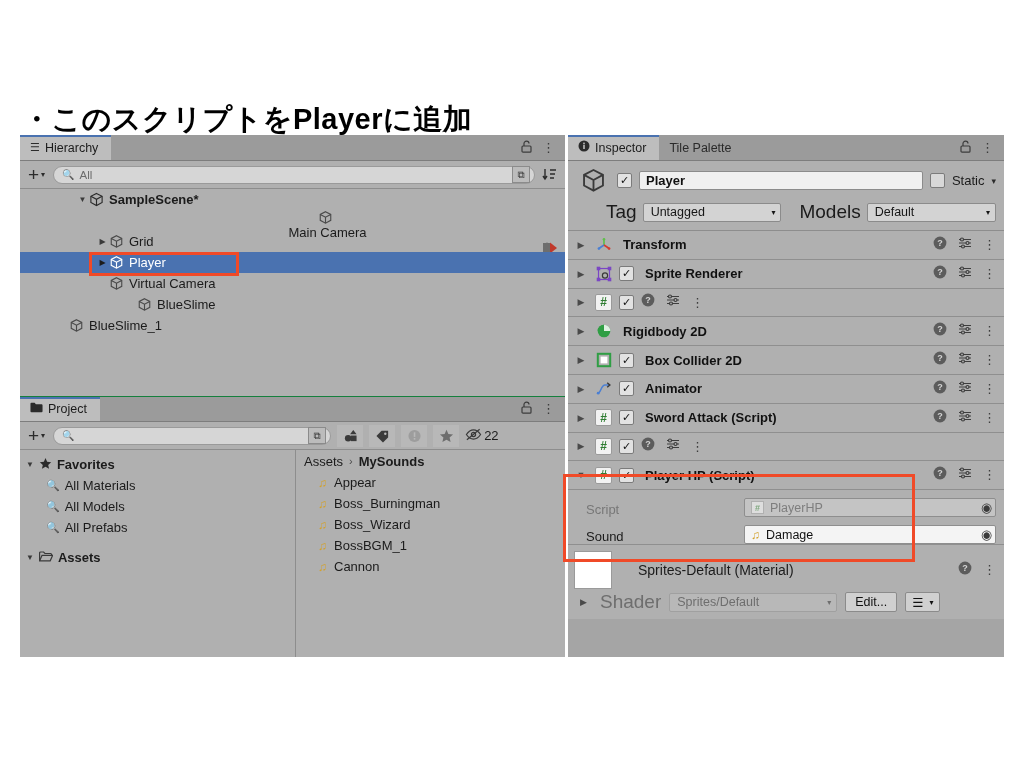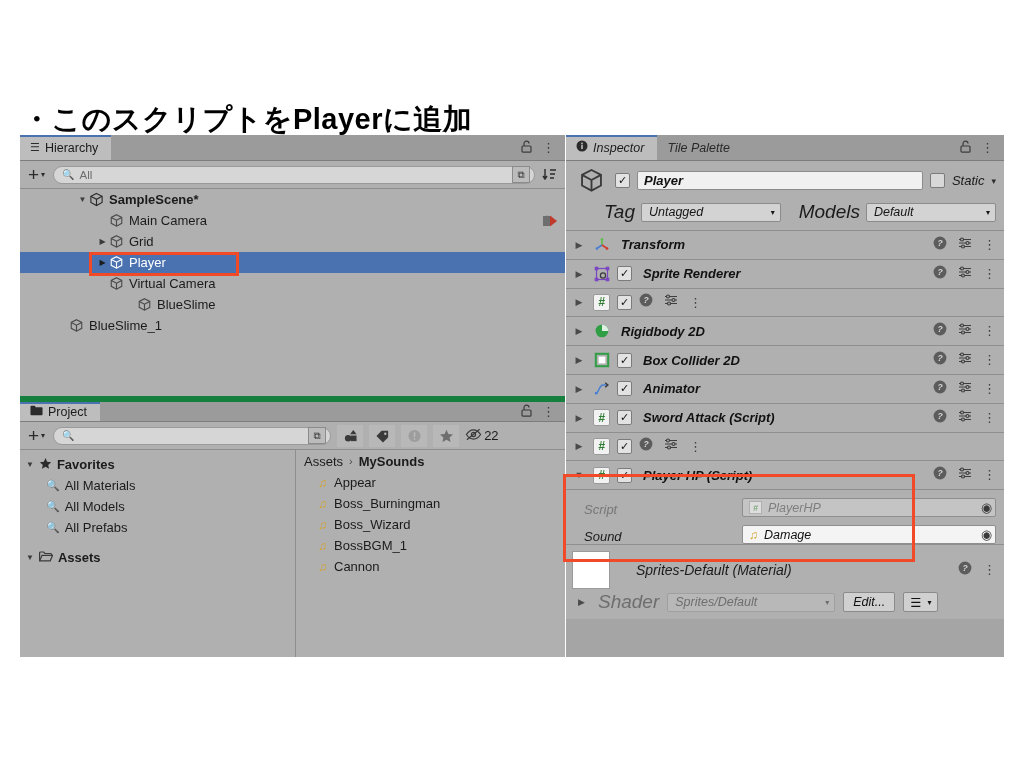--- a/index.html
+++ b/index.html
@@ -22,21 +22,21 @@
   .headline div { height: 42px; }
 
   
   .unity {
     position: absolute; left: 20px; top: 135px;
     width: 984px; height: 522px;
     background: #a5a5a5;
     display: flex;
   }
   .left-col { width: 545px; display: flex; flex-direction: column; }
-  .right-col { width: 439px; display: flex; flex-direction: column; border-left: 1px solid #ffffff; font-style: italic;}
+  .right-col { width: 439px; display: flex; flex-direction: column; border-left: 3px solid #ffffff;}
 
   
   .tabstrip {
     height: 26px; background: #9b9b9b;
     display: flex; align-items: stretch; position: relative;
     border-bottom: 1px solid #7d7d7d;
   }
   .tab {
     display: flex; align-items: center; gap: 5px;
     padding: 0 13px 0 10px; font-size: 12.5px; color: #1c1c1c;
@@ -246,68 +246,68 @@
           <span class="tri">▼</span>
           <span class="cube">
             <svg width="15" height="15" viewBox="0 0 16 16" fill="none" stroke="#2b2b2b" stroke-width="1.2">
               <path d="M8 1.5 L14 4.6 L14 11.2 L8 14.4 L2 11.2 L2 4.6 Z"></path>
                 <path d="M2 4.6 L8 7.8 L14 4.6 M8 7.8 L8 14.4"></path>
             </svg>
           </span>
           <span>SampleScene*</span>
         </div>
 
+        <div class="row" style="padding-left:76px;flex-direction:column;">
+          <span class="tri"></span>
+          <span class="cube">
+            <svg width="15" height="15" viewBox="0 0 16 16" fill="none" stroke="#4a4a4a" stroke-width="1.2">
+              <path d="M8 1.8 L13.6 4.7 L13.6 11 L8 14 L2.4 11 L2.4 4.7 Z"></path>
+                <path d="M2.4 4.7 L8 7.7 L13.6 4.7 M8 7.7 L8 14"></path>
+            </svg>
+          </span>
+          <span>Main Camera</span>
+          <span class="cam-badge">
+            <svg width="18" height="16" viewBox="0 0 18 16">
+              <path d="M2 3 L9 3 L9 13 L2 13 Z" fill="#6e6e6e"></path>
+              <path d="M9 2.5 L16 8 L9 13.5 Z" fill="#c0392b"></path>
+              <circle cx="6" cy="4" r="1.6" fill="#6e6e6e"></circle>
+            </svg>
+          </span>
+        </div>
+
+        <div class="row" style="padding-left:76px;">
+          <span class="tri">▶</span>
+          <span class="cube">
+            <svg width="15" height="15" viewBox="0 0 16 16" fill="none" stroke="#4a4a4a" stroke-width="1.2">
+              <path d="M8 1.8 L13.6 4.7 L13.6 11 L8 14 L2.4 11 L2.4 4.7 Z"></path>
+                <path d="M2.4 4.7 L8 7.7 L13.6 4.7 M8 7.7 L8 14"></path>
+            </svg>
+          </span>
+          <span>Grid</span>
+        </div>
+
+        <div class="row sel" style="padding-left:76px;">
+          <span class="tri">▶</span>
+          <span class="cube">
+            <svg width="15" height="15" viewBox="0 0 16 16" fill="none" stroke="#ffffff" stroke-width="1.2">
+              <path d="M8 1.8 L13.6 4.7 L13.6 11 L8 14 L2.4 11 L2.4 4.7 Z"></path>
+                <path d="M2.4 4.7 L8 7.7 L13.6 4.7 M8 7.7 L8 14"></path>
+            </svg>
+          </span>
+          <span>Player</span>
+        </div>
+
         <div class="row" style="padding-left:76px;">
           <span class="tri"></span>
           <span class="cube">
             <svg width="15" height="15" viewBox="0 0 16 16" fill="none" stroke="#4a4a4a" stroke-width="1.2">
               <path d="M8 1.8 L13.6 4.7 L13.6 11 L8 14 L2.4 11 L2.4 4.7 Z"></path>
                 <path d="M2.4 4.7 L8 7.7 L13.6 4.7 M8 7.7 L8 14"></path>
             </svg>
           </span>
-          <span>Main Camera</span>
-          <span class="cam-badge">
-            <svg width="18" height="16" viewBox="0 0 18 16">
-              <path d="M2 3 L9 3 L9 13 L2 13 Z" fill="#6e6e6e"></path>
-              <path d="M9 2.5 L16 8 L9 13.5 Z" fill="#c0392b"></path>
-              <circle cx="6" cy="4" r="1.6" fill="#6e6e6e"></circle>
-            </svg>
-          </span>
-        </div>
-
-        <div class="row" style="padding-left:76px;">
-          <span class="tri">▶</span>
-          <span class="cube">
-            <svg width="15" height="15" viewBox="0 0 16 16" fill="none" stroke="#4a4a4a" stroke-width="1.2">
-              <path d="M8 1.8 L13.6 4.7 L13.6 11 L8 14 L2.4 11 L2.4 4.7 Z"></path>
-                <path d="M2.4 4.7 L8 7.7 L13.6 4.7 M8 7.7 L8 14"></path>
-            </svg>
-          </span>
-          <span>Grid</span>
-        </div>
-
-        <div class="row sel" style="padding-left:76px;">
-          <span class="tri">▶</span>
-          <span class="cube">
-            <svg width="15" height="15" viewBox="0 0 16 16" fill="none" stroke="#ffffff" stroke-width="1.2">
-              <path d="M8 1.8 L13.6 4.7 L13.6 11 L8 14 L2.4 11 L2.4 4.7 Z"></path>
-                <path d="M2.4 4.7 L8 7.7 L13.6 4.7 M8 7.7 L8 14"></path>
-            </svg>
-          </span>
-          <span>Player</span>
-        </div>
-
-        <div class="row" style="padding-left:76px;">
-          <span class="tri"></span>
-          <span class="cube">
-            <svg width="15" height="15" viewBox="0 0 16 16" fill="none" stroke="#4a4a4a" stroke-width="1.2">
-              <path d="M8 1.8 L13.6 4.7 L13.6 11 L8 14 L2.4 11 L2.4 4.7 Z"></path>
-                <path d="M2.4 4.7 L8 7.7 L13.6 4.7 M8 7.7 L8 14"></path>
-            </svg>
-          </span>
           <span>Virtual Camera</span>
         </div>
 
         <div class="row" style="padding-left:104px;">
           <span class="tri"></span>
           <span class="cube">
             <svg width="15" height="15" viewBox="0 0 16 16" fill="none" stroke="#4a4a4a" stroke-width="1.2">
               <path d="M8 1.8 L13.6 4.7 L13.6 11 L8 14 L2.4 11 L2.4 4.7 Z"></path>
                 <path d="M2.4 4.7 L8 7.7 L13.6 4.7 M8 7.7 L8 14"></path>
             </svg>
@@ -320,21 +320,21 @@
           <span class="cube">
             <svg width="15" height="15" viewBox="0 0 16 16" fill="none" stroke="#4a4a4a" stroke-width="1.2">
               <path d="M8 1.8 L13.6 4.7 L13.6 11 L8 14 L2.4 11 L2.4 4.7 Z"></path>
                 <path d="M2.4 4.7 L8 7.7 L13.6 4.7 M8 7.7 L8 14"></path>
             </svg>
           </span>
           <span>BlueSlime_1</span>
         </div>
       </div>
 
-      <div class="tabstrip" style="border-top:6px solid #15803d;">
+      <div class="tabstrip" style="border-top:1px solid #15803d;">
         <div class="tab active">
           <span>
             <svg width="13" height="11" viewBox="0 0 14 11">
                 <path d="M0.5 1.5 A1 1 0 0 1 1.5 .5 H5 L6.3 2 H12.5 A1 1 0 0 1 13.5 3 V9.5 A1 1 0 0 1 12.5 10.5 H1.5 A1 1 0 0 1 .5 9.5 Z" fill="#2b2b2b"></path>
               </svg>
           </span>
           <span>Project</span>
         </div>
         <div class="tab-fill"></div>
         <div class="tab-icons">

